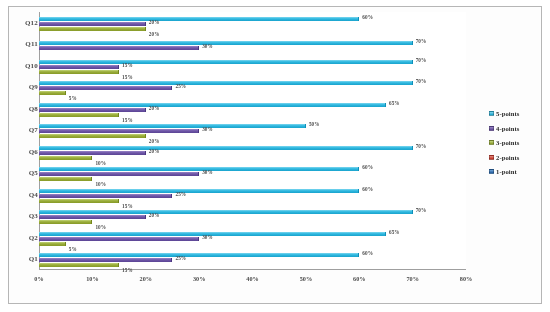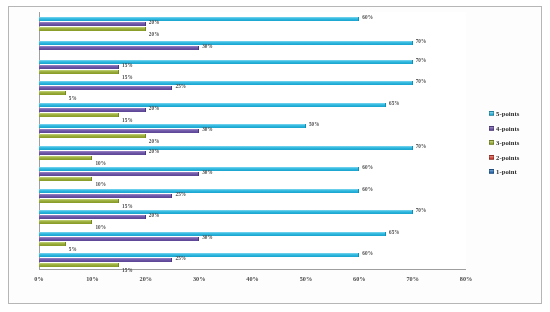--- a/index.html
+++ b/index.html
@@ -182,20 +182,34 @@
     white-space: nowrap;
     letter-spacing: 0.1px;
   }
 </style>
 </head>
 <body>
 
 <div class="chart-frame">
   <div class="chart-border"></div>
 
+  <div class="cat-labels">
+      <div class="cat-label">Q12</div>
+      <div class="cat-label">Q11</div>
+      <div class="cat-label">Q10</div>
+      <div class="cat-label">Q9</div>
+      <div class="cat-label">Q8</div>
+      <div class="cat-label">Q7</div>
+      <div class="cat-label">Q6</div>
+      <div class="cat-label">Q5</div>
+      <div class="cat-label">Q4</div>
+      <div class="cat-label">Q3</div>
+      <div class="cat-label">Q2</div>
+      <div class="cat-label">Q1</div>
+    </div>
 
   <div class="plot-area">
     <div class="plot-bg"></div>
     <div class="rows">
         <div class="cat-row">
           <div class="bar-stack">
             <div class="bar-line">
               <div class="bar s5" style="width: 75%;"></div>
               <span class="bar-label" style="left: calc(75% + 3px);">60%</span>
             </div>

